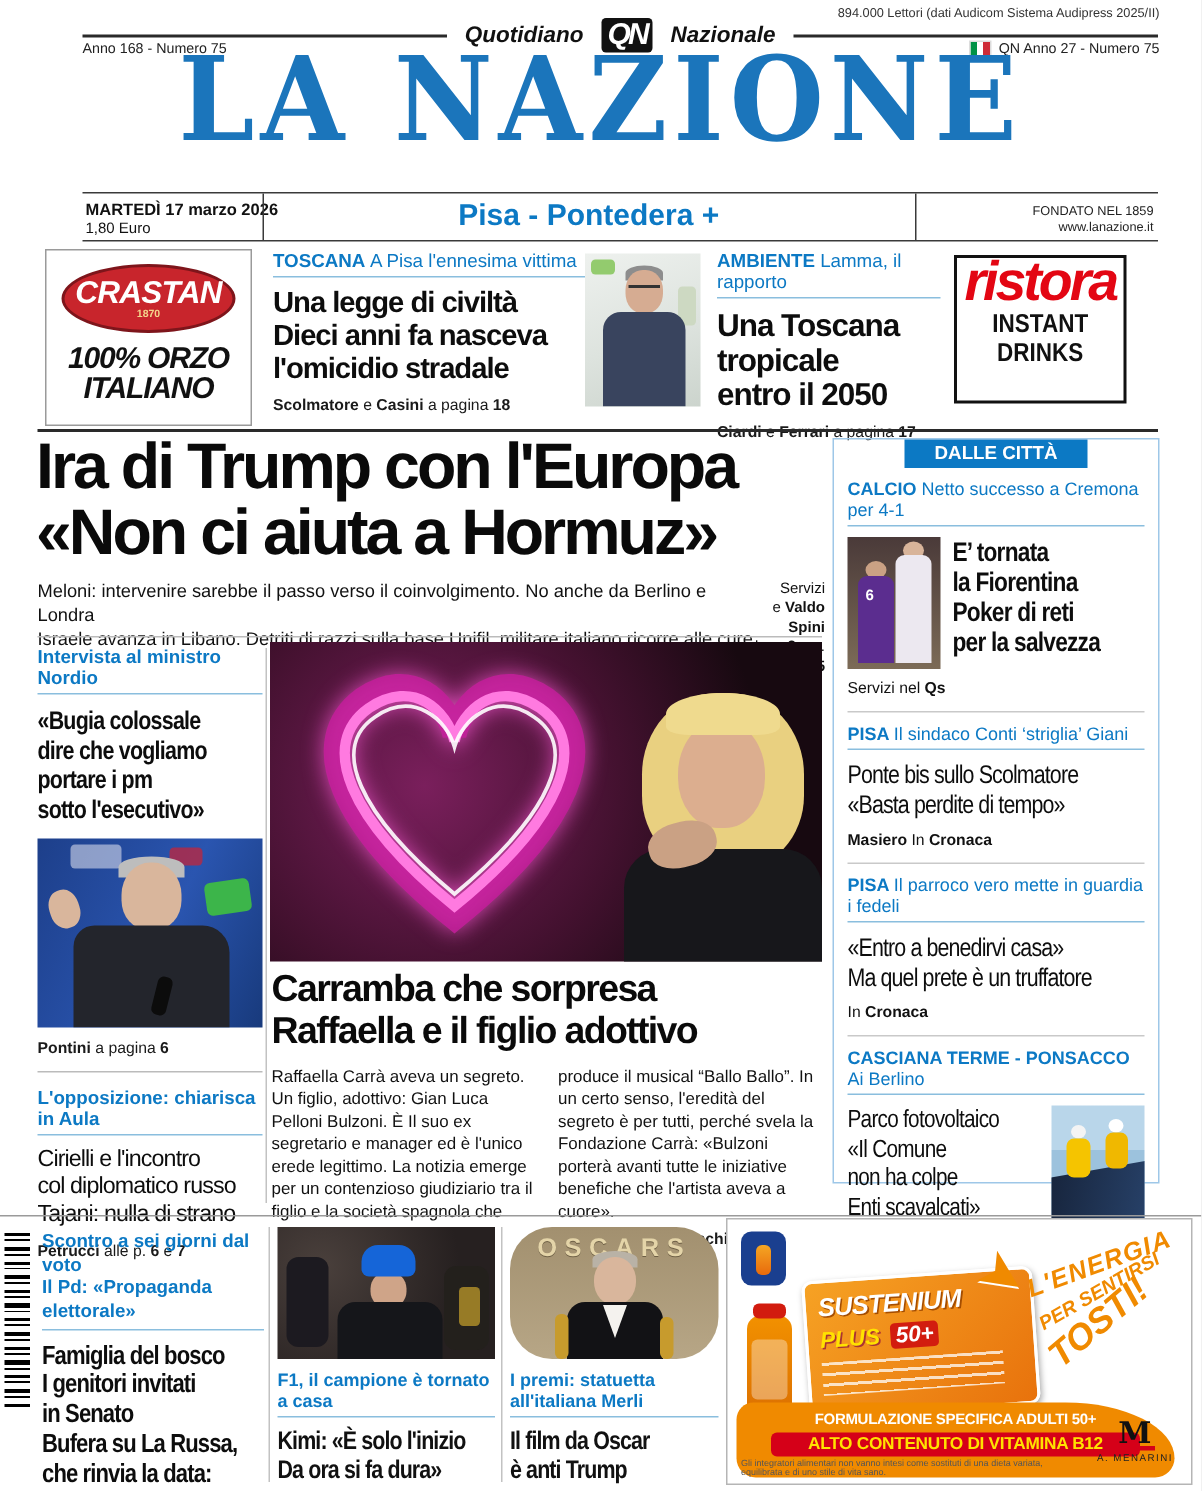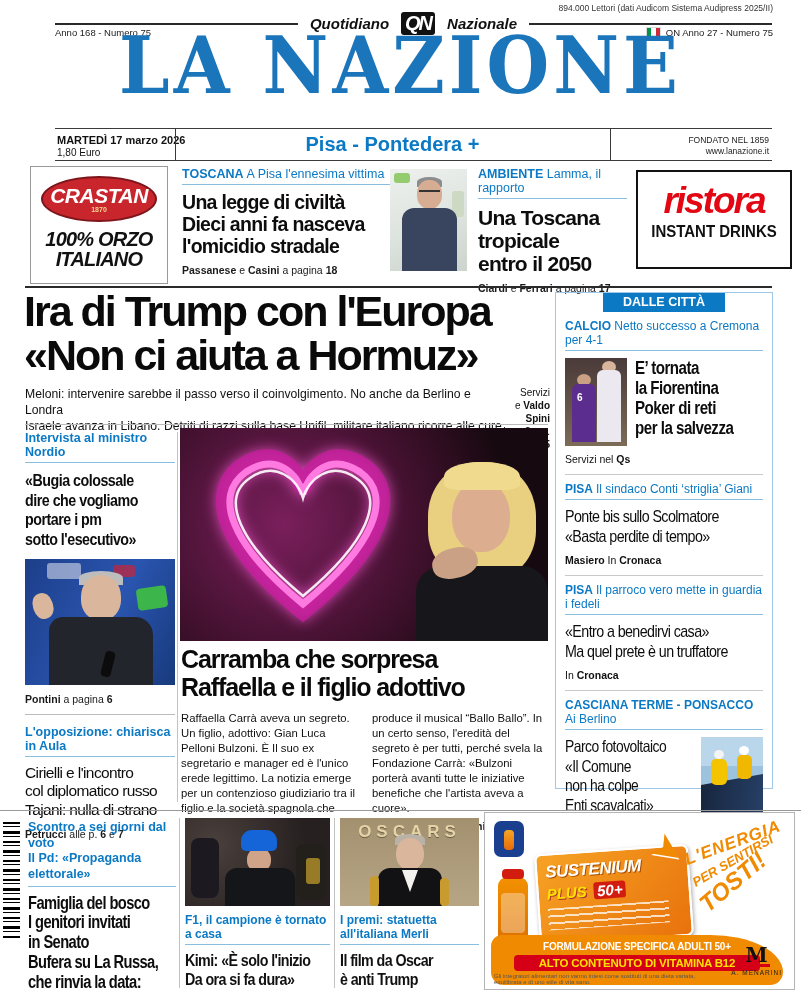--- a/index.html
+++ b/index.html
@@ -53,21 +53,21 @@
   .tosc-photo{position:absolute;left:390px;top:169px;width:77px;height:102px;background:linear-gradient(160deg,#eef1ee,#dde3de 55%,#ccd4cd);overflow:hidden;}
   .tp-g1{position:absolute;left:4px;top:4px;width:16px;height:10px;background:#7dc24f;border-radius:3px;opacity:.8;}
   .tp-g2{position:absolute;right:3px;top:22px;width:12px;height:26px;background:#cdd9c2;border-radius:3px;}
   .tp-head{position:absolute;left:27px;top:11px;width:25px;height:29px;background:#d6ac92;border-radius:46%;}
   .tp-hair{position:absolute;left:27px;top:8px;width:25px;height:10px;background:#8d8d8d;border-radius:50% 50% 0 0;}
   .tp-glass{position:absolute;left:29px;top:21px;width:21px;height:5px;border-top:2px solid #333;}
   .tp-torso{position:absolute;left:12px;top:39px;width:55px;height:63px;background:#39445e;border-radius:12px 12px 0 0;}
   .amb{position:absolute;left:478px;top:167px;width:149px;}
   .amb .hl{margin-top:7px;font-size:21px;line-height:1.1;letter-spacing:-0.7px;}
   .amb .by{margin-top:7px;}
-  .ristora{position:absolute;left:636px;top:170px;width:156px;height:99px;border:2px solid #111;box-sizing:border-box;text-align:center;padding-top:13px;}
+  .ristora{position:absolute;left:636px;top:170px;width:115px;height:99px;border:2px solid #111;box-sizing:border-box;text-align:center;}
   .ri-brand{color:#e30613;font-weight:700;font-style:italic;font-size:37px;line-height:.85;letter-spacing:-2px;}
   .ri-claim{font-weight:700;font-size:15px;letter-spacing:0;margin-top:6px;transform:scaleY(1.15);}
 
   .rule-main{position:absolute;left:25px;top:286px;width:747px;border-top:2px solid #2a2a2a;}
   .main-hl{position:absolute;left:24px;top:290px;width:535px;font-size:43px;font-weight:700;letter-spacing:-2px;line-height:1.02;color:#0a0a0a;}
   .main-deck{position:absolute;left:25px;top:387px;width:478px;font-size:12.2px;line-height:1.3;}
   .main-serv{position:absolute;left:493px;top:386px;width:57px;text-align:right;font-size:10px;line-height:1.3;}
   .rule-deck{position:absolute;left:25px;top:424px;width:523px;border-top:1px solid #bbb;}
 
   
@@ -141,21 +141,21 @@
   .f1{left:185px;width:145px;}
   .oscar{left:340px;width:139px;}
   .bphoto{position:relative;width:100%;height:88px;overflow:hidden;}
   .f1-photo{background:radial-gradient(circle at 20% 30%,#4a403c,#262020 70%);}
   .fp-cap{position:absolute;left:56px;top:12px;width:36px;height:21px;background:#1565d8;border-radius:11px 11px 5px 5px;}
   .fp-face{position:absolute;left:62px;top:30px;width:24px;height:24px;background:#cfa488;border-radius:46%;}
   .fp-sh{position:absolute;left:40px;top:50px;width:70px;height:38px;background:#15161a;border-radius:12px 12px 0 0;}
   .fp-o1{position:absolute;left:6px;top:20px;width:28px;height:60px;background:#1c1a20;border-radius:8px;}
   .fp-o2{position:absolute;right:4px;top:26px;width:30px;height:56px;background:#23201c;border-radius:8px;}
   .fp-y{position:absolute;right:10px;top:40px;width:14px;height:26px;background:#c9a22b;opacity:.7;border-radius:3px;}
-  .os-photo{background:linear-gradient(#a2906f,#b7a686);}
+  .os-photo{background:linear-gradient(#a2906f,#b7a686);border-radius:28px;}
   .os-text{position:absolute;left:0;top:4px;width:100%;text-align:center;color:#e4d4a8;font-weight:700;font-size:17px;letter-spacing:5px;text-shadow:0 1px 0 #6d5f45;}
   .os-head{position:absolute;left:56px;top:20px;width:28px;height:32px;background:#d9b69c;border-radius:48%;}
   .os-hair{position:absolute;left:55px;top:16px;width:30px;height:11px;background:#b9b2a6;border-radius:50% 50% 0 0;}
   .os-suit{position:absolute;left:38px;top:50px;width:64px;height:38px;background:#121215;border-radius:12px 12px 0 0;}
   .os-shirt{position:absolute;left:62px;top:52px;width:16px;height:22px;background:#f4f2ee;clip-path:polygon(50% 100%,0 0,100% 0);}
   .os-st1{position:absolute;left:30px;top:58px;width:9px;height:30px;background:#c79b2d;border-radius:4px;}
   .os-st2{position:absolute;left:100px;top:60px;width:9px;height:28px;background:#c79b2d;border-radius:4px;}
   .bkick{margin-top:7px;font-size:12px;}
   .bhl{margin-top:6px;font-size:17px;font-weight:700;line-height:1.14;letter-spacing:-0.7px;}
 
@@ -226,21 +226,21 @@
     </div>
     <div class="cr-claim pre">100% ORZO
 ITALIANO</div>
   </div>
 
   <div class="tosc">
     <div class="kick"><span class="b">TOSCANA </span><span>A Pisa l'ennesima vittima</span></div>
     <div class="hl pre">Una legge di civiltà
 Dieci anni fa nasceva
 l'omicidio stradale</div>
-    <div class="by"><span class="b">Passanese</span><span> e </span><span class="b">Casini</span><span> a pagina </span><span class="b">18</span></div>
+    <div class="by"><span class="b">Scolmatore</span><span> e </span><span class="b">Casini</span><span> a pagina </span><span class="b">18</span></div>
   </div>
   <div class="tosc-photo">
     <div class="tp-g1"></div>
       <div class="tp-g2"></div>
       <div class="tp-hair"></div>
     <div class="tp-head"></div>
       <div class="tp-glass"></div>
       <div class="tp-torso"></div>
   </div>
 

